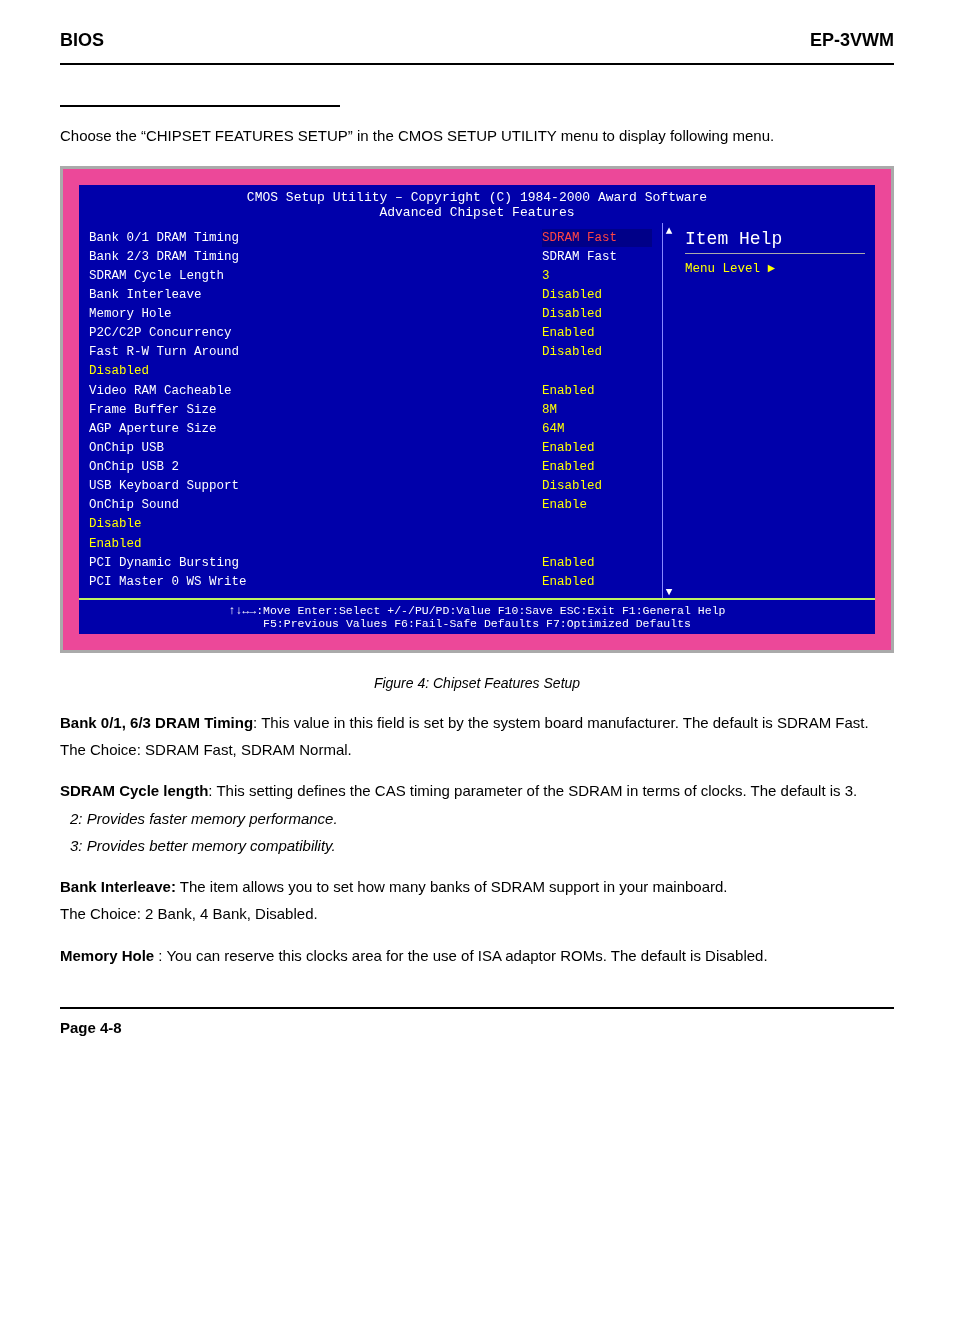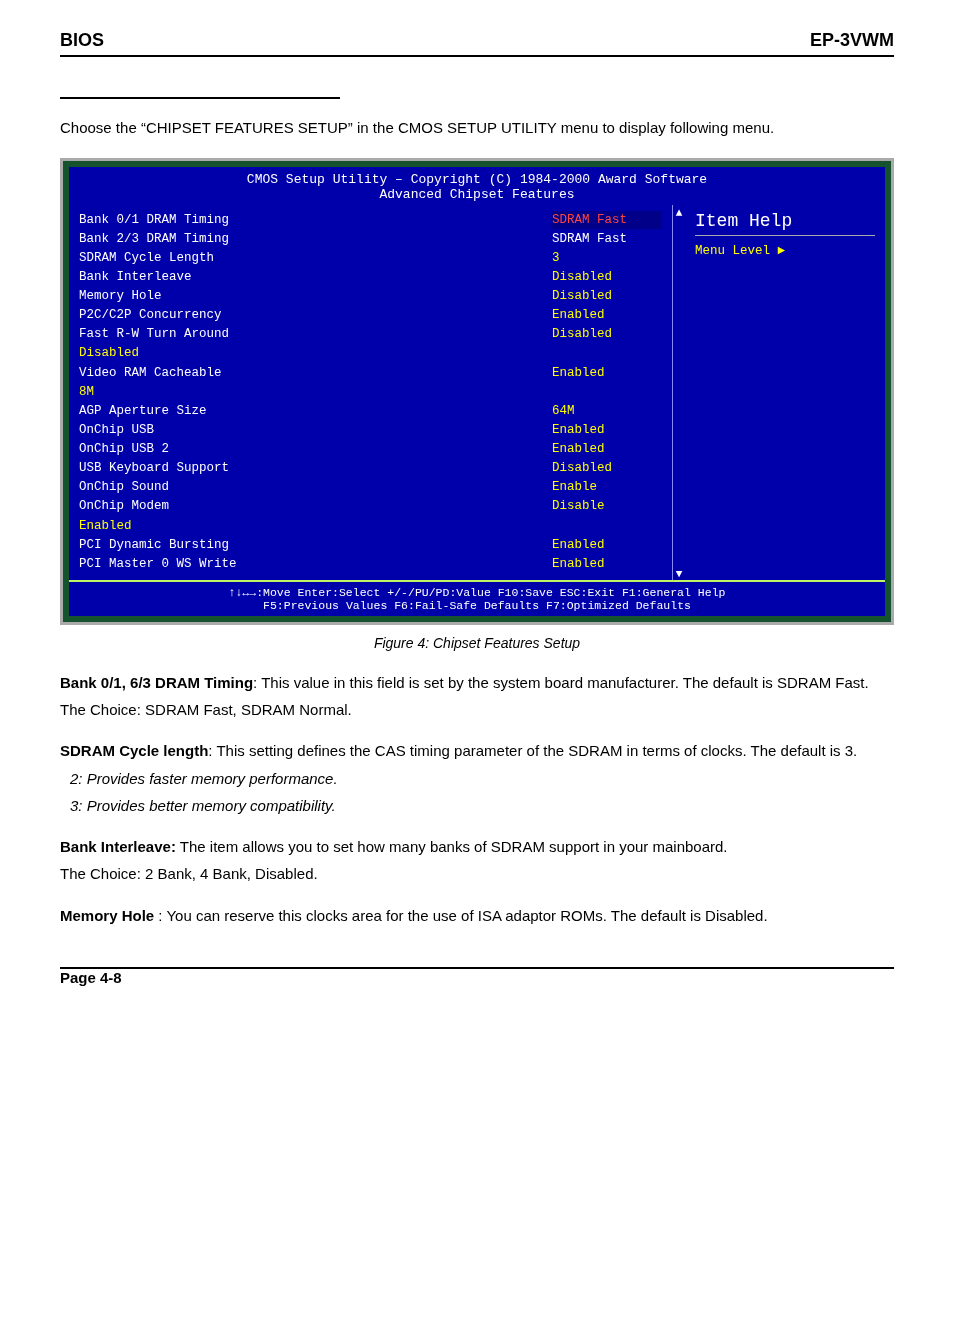--- a/index.html
+++ b/index.html
@@ -10,21 +10,21 @@
       font-family: Arial, Helvetica, sans-serif;
       font-size: 15px;
       color: #000000;
       padding: 30px 60px;
     }
 
     .page-header {
       display: flex;
       justify-content: space-between;
       align-items: center;
-      padding-bottom: 4px;
+      padding-bottom: 12px;
       border-bottom: 2px solid #000;
       margin-bottom: 40px;
     }
 
     .page-header-left {
       font-size: 18px;
       font-weight: bold;
     }
 
     .page-header-right {
@@ -41,27 +41,27 @@
     }
 
     .intro-text {
       font-size: 15px;
       margin-bottom: 18px;
       line-height: 1.5;
     }
 
     
     .bios-box {
-      background: #14532d;
+      background: #ec4899;
       color: #ffffff;
       font-family: 'Courier New', Courier, monospace;
       font-size: 13px;
-      padding: 6px;
+      padding: 16px;
       border: 3px solid #aaaaaa;
-      margin-bottom: 10px;
+      margin-bottom: 22px;
       width: 100%;
     }
 
     .bios-title-bar {
       background: #0000aa;
       color: #ffffff;
       text-align: center;
       padding: 5px 0 3px 0;
       font-family: 'Courier New', Courier, monospace;
       font-size: 13px;
@@ -173,21 +173,21 @@
     }
 
     .italic-line {
       font-style: italic;
       margin-left: 10px;
       margin-bottom: 2px;
     }
 
     .page-footer {
       border-top: 2px solid #000;
-      padding-top: 0;
+      padding-top: 10px;
       margin-top: 40px;
     }
 
     .page-footer-text {
       font-weight: bold;
       font-size: 15px;
     }
 
     .bios-inner-wrap {
       display: flex;
@@ -244,20 +244,21 @@
             <span class="bios-value">Disabled</span>
           </div>
           <div class="bios-row">
             <span class="bios-value">Disabled</span>
           </div>
           <div class="bios-row">
             <span class="bios-label">Video RAM Cacheable</span>
             <span class="bios-value">Enabled</span>
           </div>
           <div class="bios-row">
+            <span class="bios-label">Frame Buffer Size</span>
             <span class="bios-value">8M</span>
           </div>
           <div class="bios-row">
             <span class="bios-label">AGP Aperture Size</span>
             <span class="bios-value">64M</span>
           </div>
           <div class="bios-row">
             <span class="bios-label">OnChip USB</span>
             <span class="bios-value">Enabled</span>
           </div>
@@ -267,21 +268,20 @@
           </div>
           <div class="bios-row">
             <span class="bios-label">USB Keyboard Support</span>
             <span class="bios-value">Disabled</span>
           </div>
           <div class="bios-row">
             <span class="bios-label">OnChip Sound</span>
             <span class="bios-value">Enable</span>
           </div>
           <div class="bios-row">
-            <span class="bios-label">OnChip Modem</span>
             <span class="bios-value">Disable</span>
           </div>
           <div class="bios-row">
             <span class="bios-value">Enabled</span>
           </div>
           <div class="bios-row">
             <span class="bios-label">PCI Dynamic Bursting</span>
             <span class="bios-value">Enabled</span>
           </div>
           <div class="bios-row">

